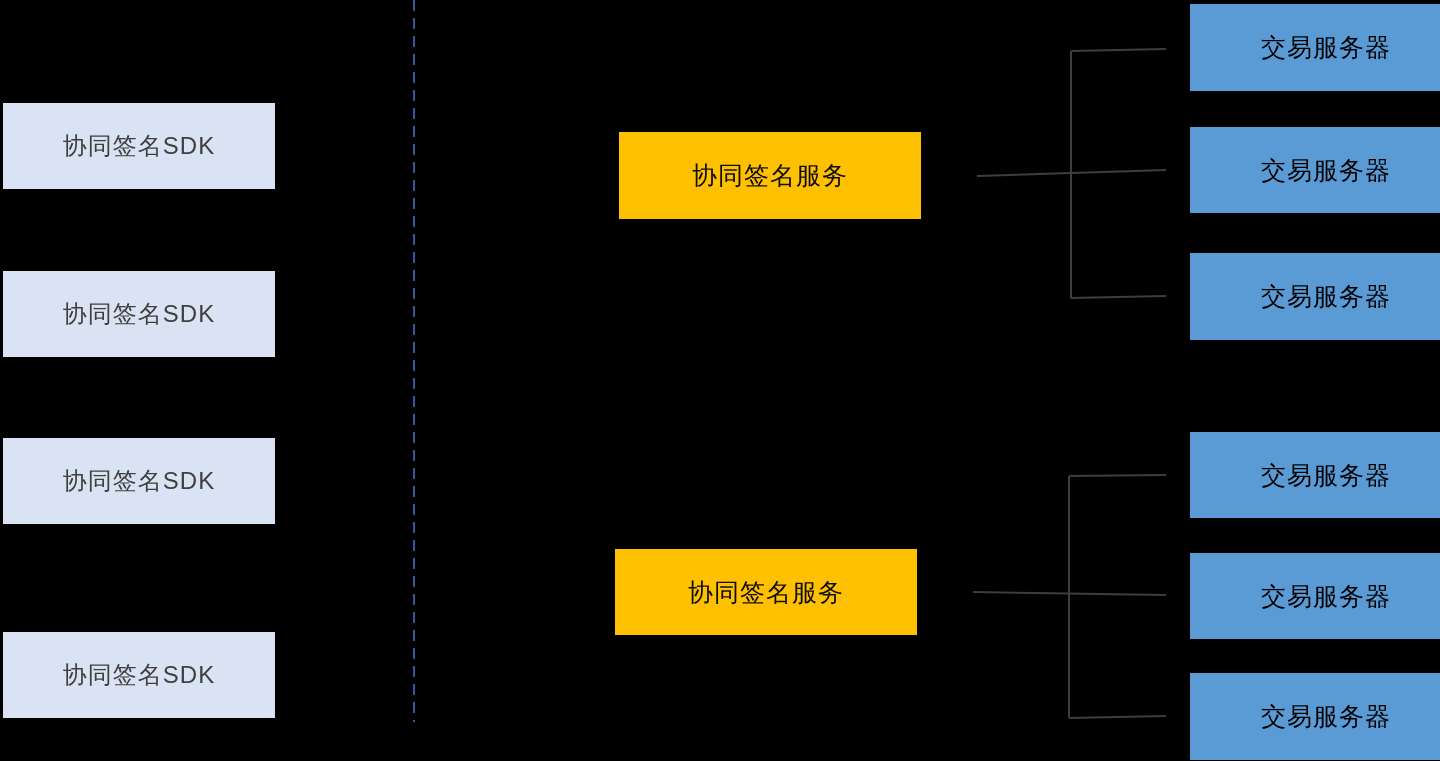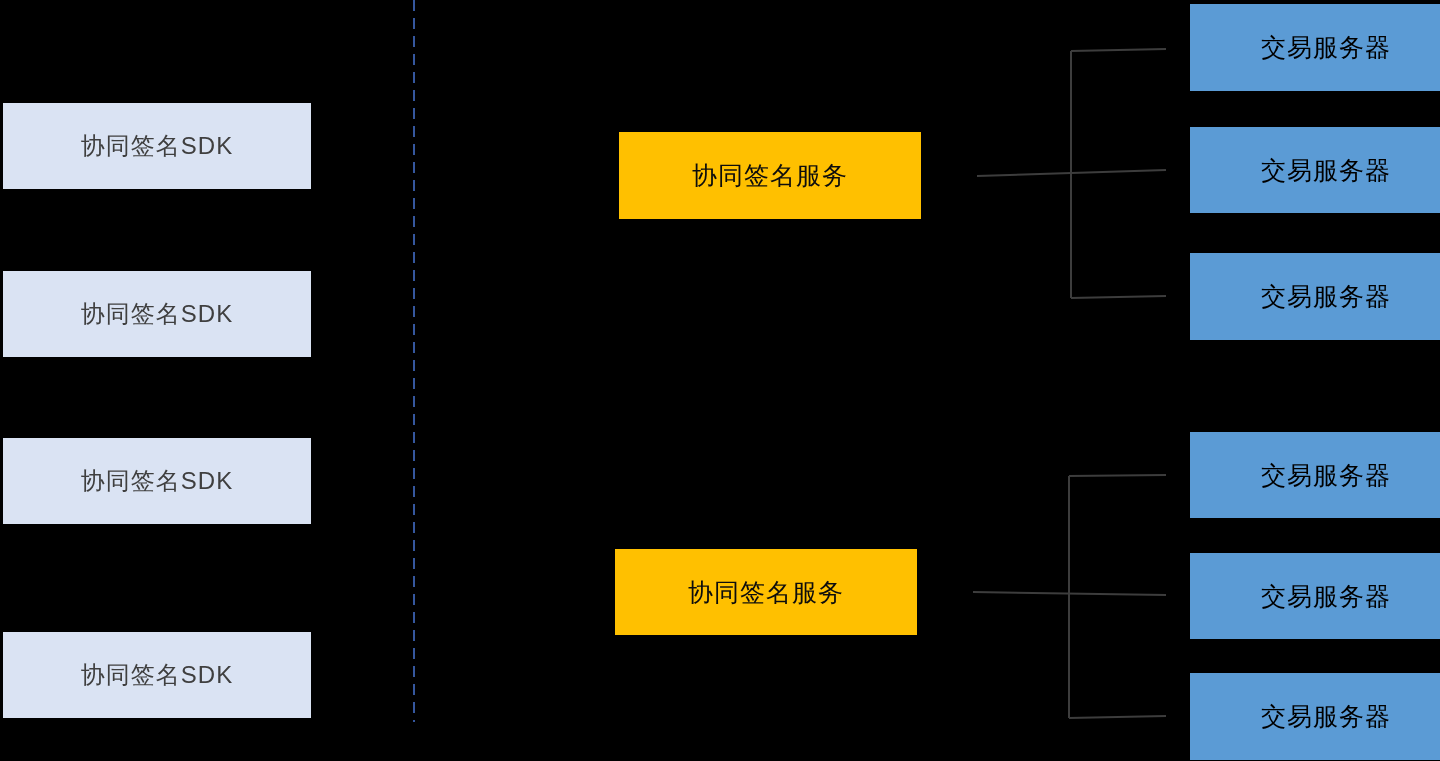--- a/index.html
+++ b/index.html
@@ -29,21 +29,21 @@
     position: absolute;
     display: flex;
     align-items: center;
     justify-content: center;
     z-index: 2;
     text-align: center;
     letter-spacing: 1px;
   }
   .client {
     left: 3px;
-    width: 308px;
+    width: 272px;
     height: 86px;
     background: #DAE3F3;
     color: #3F3F3F;
     font-size: 24px;
   }
   .service {
     width: 302px;
     background: #FFC000;
     color: #0D0D0D;
     font-size: 25px;

